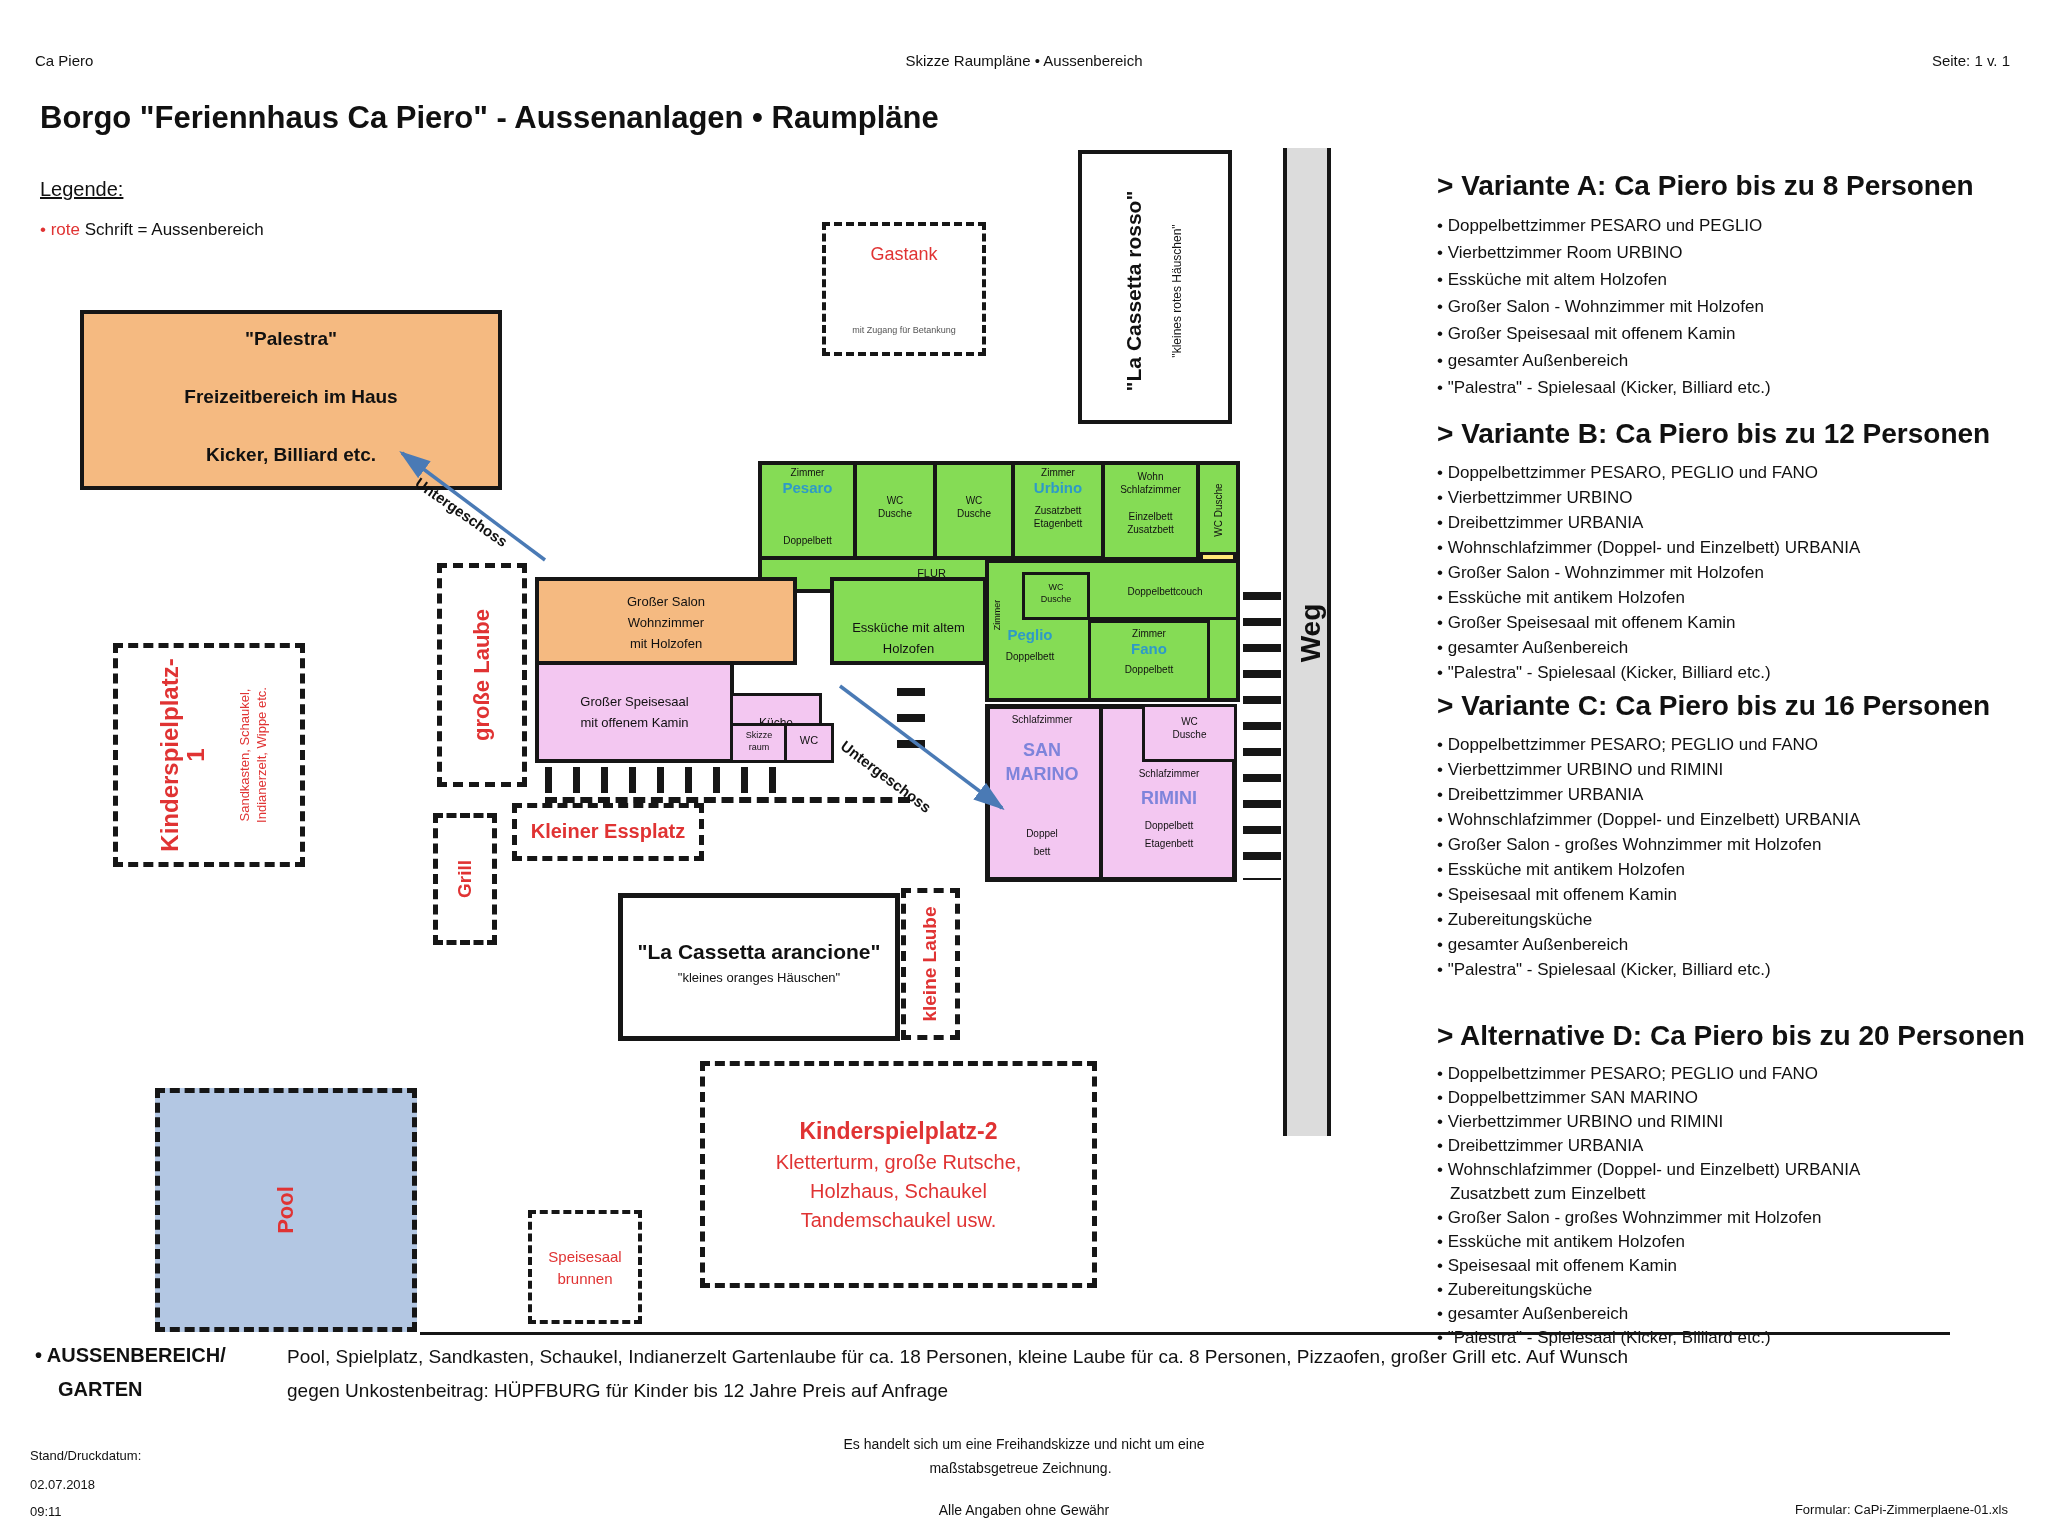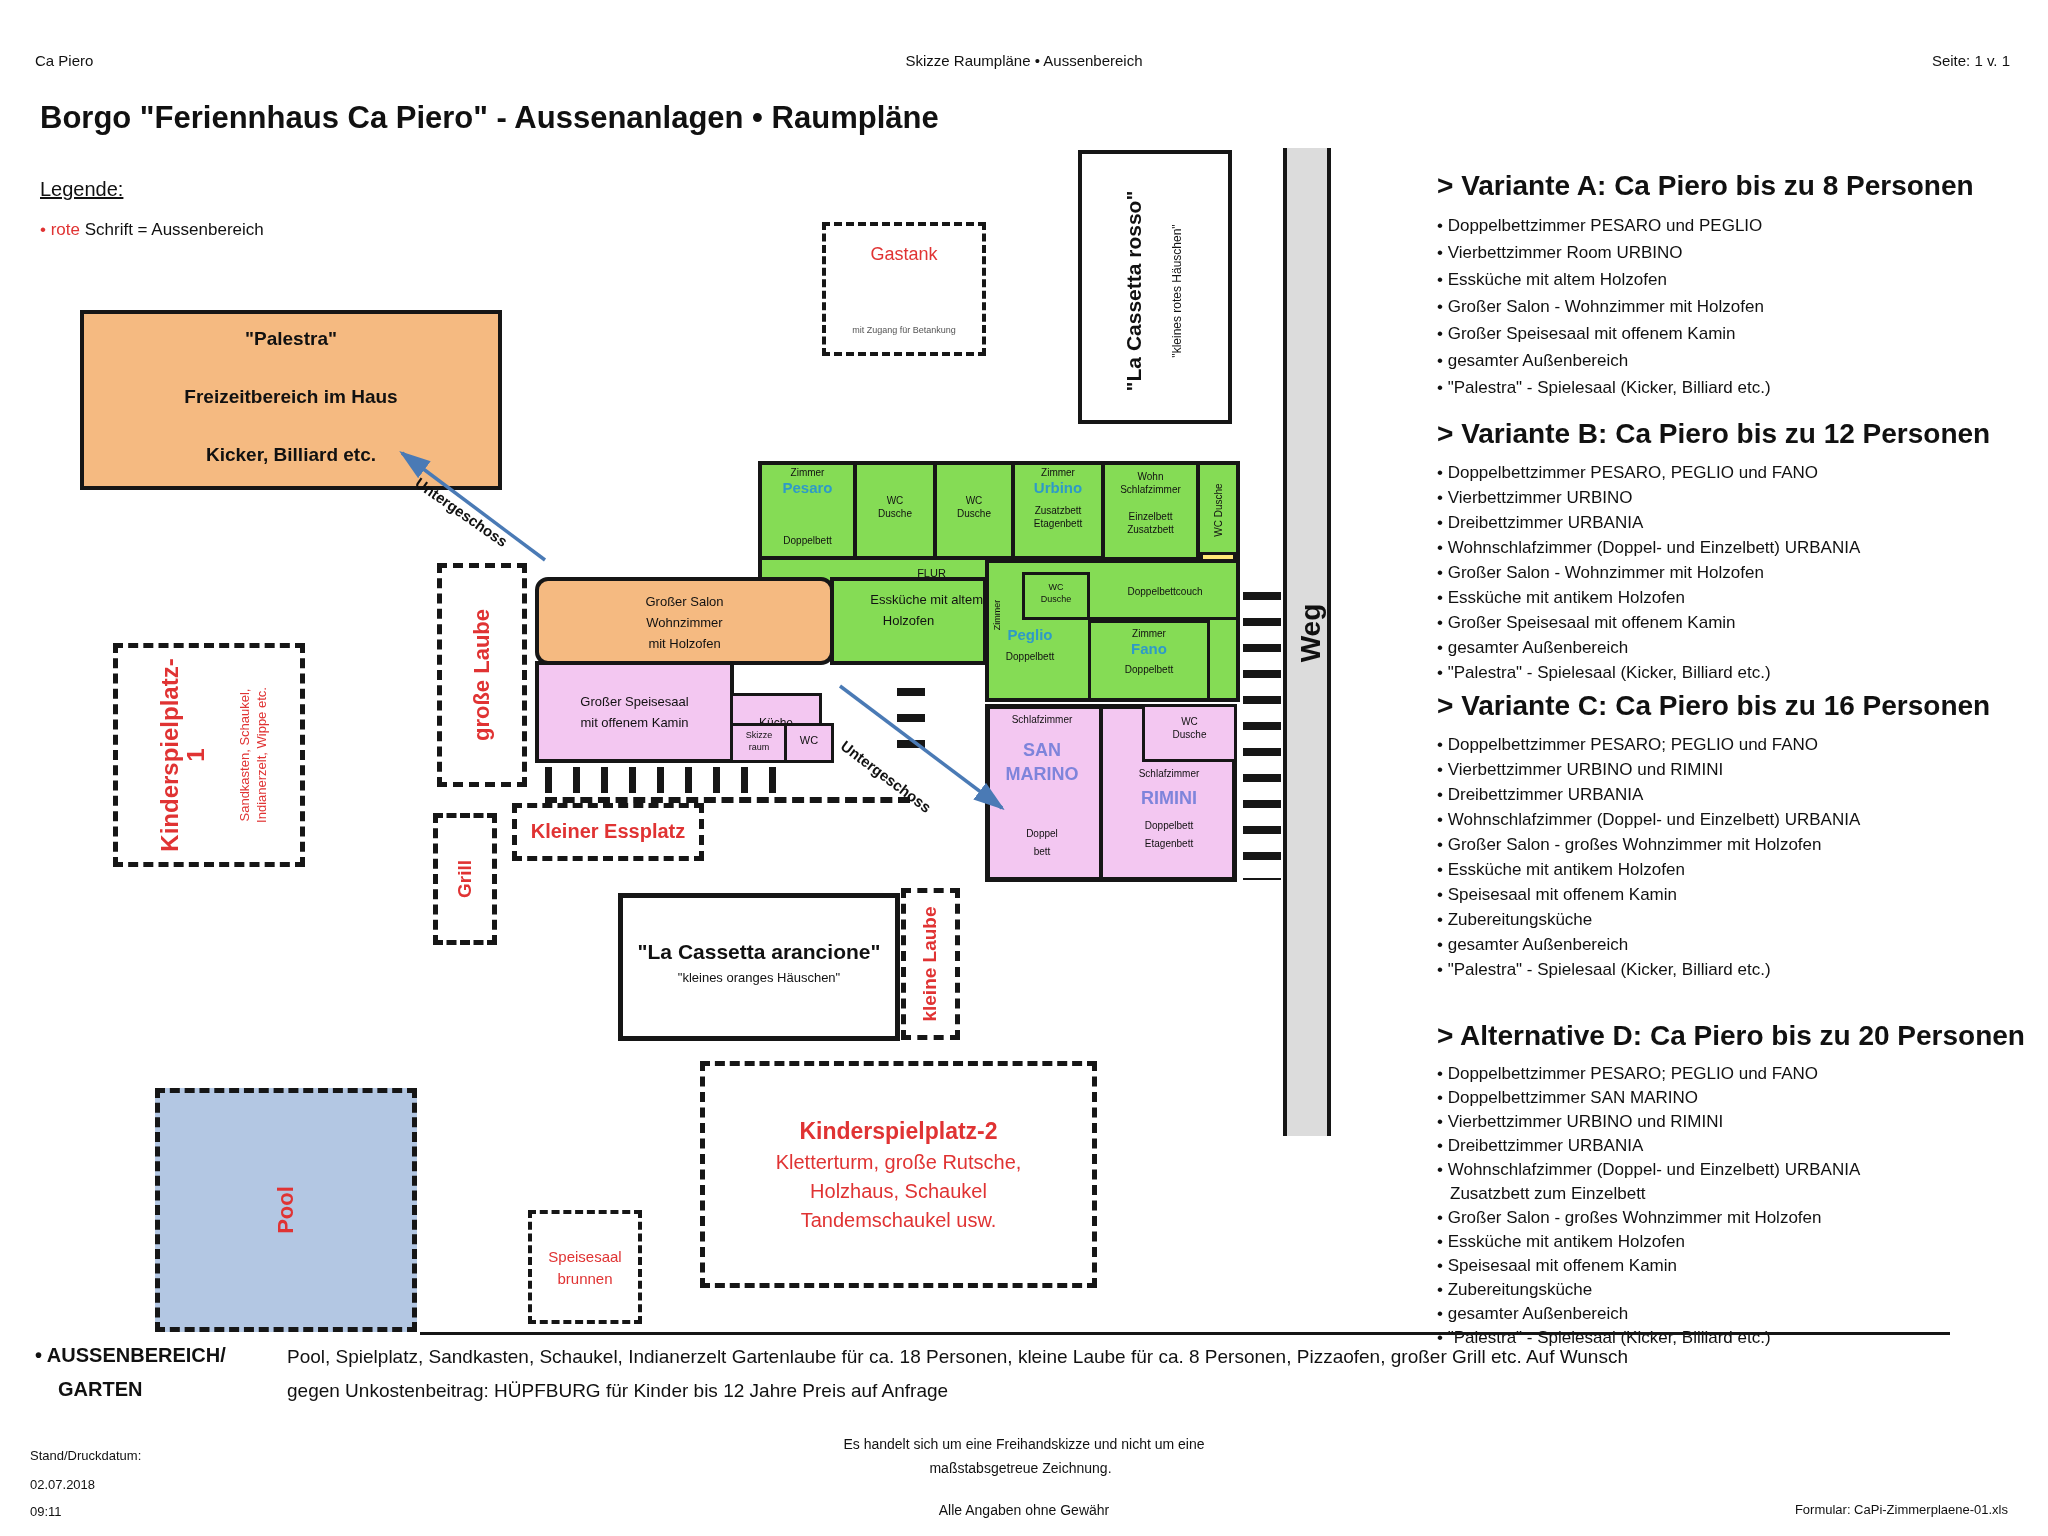--- a/index.html
+++ b/index.html
@@ -116,27 +116,27 @@
   <div class="abs ctr" style="left:1092px;top:586px;width:146px;font-size:10px;">Doppelbettcouch</div>
   <div class="abs" style="left:1022px;top:617px;width:216px;border-top:3px solid var(--wall);"></div>
   <div class="abs ctr bluenm" style="left:988px;top:626px;width:84px;font-size:15px;">Peglio</div>
   <div class="abs ctr roomsmall" style="left:984px;top:650px;width:92px;">Doppelbett</div>
   <div class="abs b3" style="left:1088px;top:620px;width:122px;height:82px;">
     <div class="ctr roomsmall" style="margin-top:4px;">Zimmer</div>
     <div class="ctr bluenm" style="font-size:15px;">Fano</div>
     <div class="ctr roomsmall" style="margin-top:6px;">Doppelbett</div>
   </div>
 
-  <div class="abs b4" style="left:535px;top:577px;width:299px;height:88px;background:var(--orange);border-radius:13px;">
+  <div class="abs b4" style="left:535px;top:577px;width:262px;height:88px;background:var(--orange);">
     <div class="ctr" style="font-size:13px;margin-top:10px;line-height:21px;">Großer Salon</div>
     <div class="ctr" style="font-size:13px;line-height:21px;">Wohnzimmer</div>
     <div class="ctr" style="font-size:13px;line-height:21px;">mit Holzofen</div>
   </div>
   <div class="abs b4" style="left:830px;top:577px;width:157px;height:88px;background:var(--green);">
-    <div class="ctr" style="font-size:13px;margin-top:8px;line-height:21px;text-align:right;">Essküche mit altem</div>
+    <div class="ctr" style="font-size:13px;margin-top:36px;line-height:21px;">Essküche mit altem</div>
     <div class="ctr" style="font-size:13px;line-height:21px;">Holzofen</div>
   </div>
   <div class="abs b4" style="left:535px;top:661px;width:199px;height:102px;background:var(--pink);">
     <div class="ctr" style="font-size:13px;margin-top:26px;line-height:21px;">Großer Speisesaal</div>
     <div class="ctr" style="font-size:13px;line-height:21px;">mit offenem Kamin</div>
   </div>
   <div class="abs b3" style="left:730px;top:693px;width:92px;height:66px;background:var(--pink);">
     <div class="ctr" style="font-size:12px;margin-top:20px;">Küche</div>
   </div>
   <div class="abs b3" style="left:730px;top:723px;width:58px;height:40px;background:var(--pink);">

